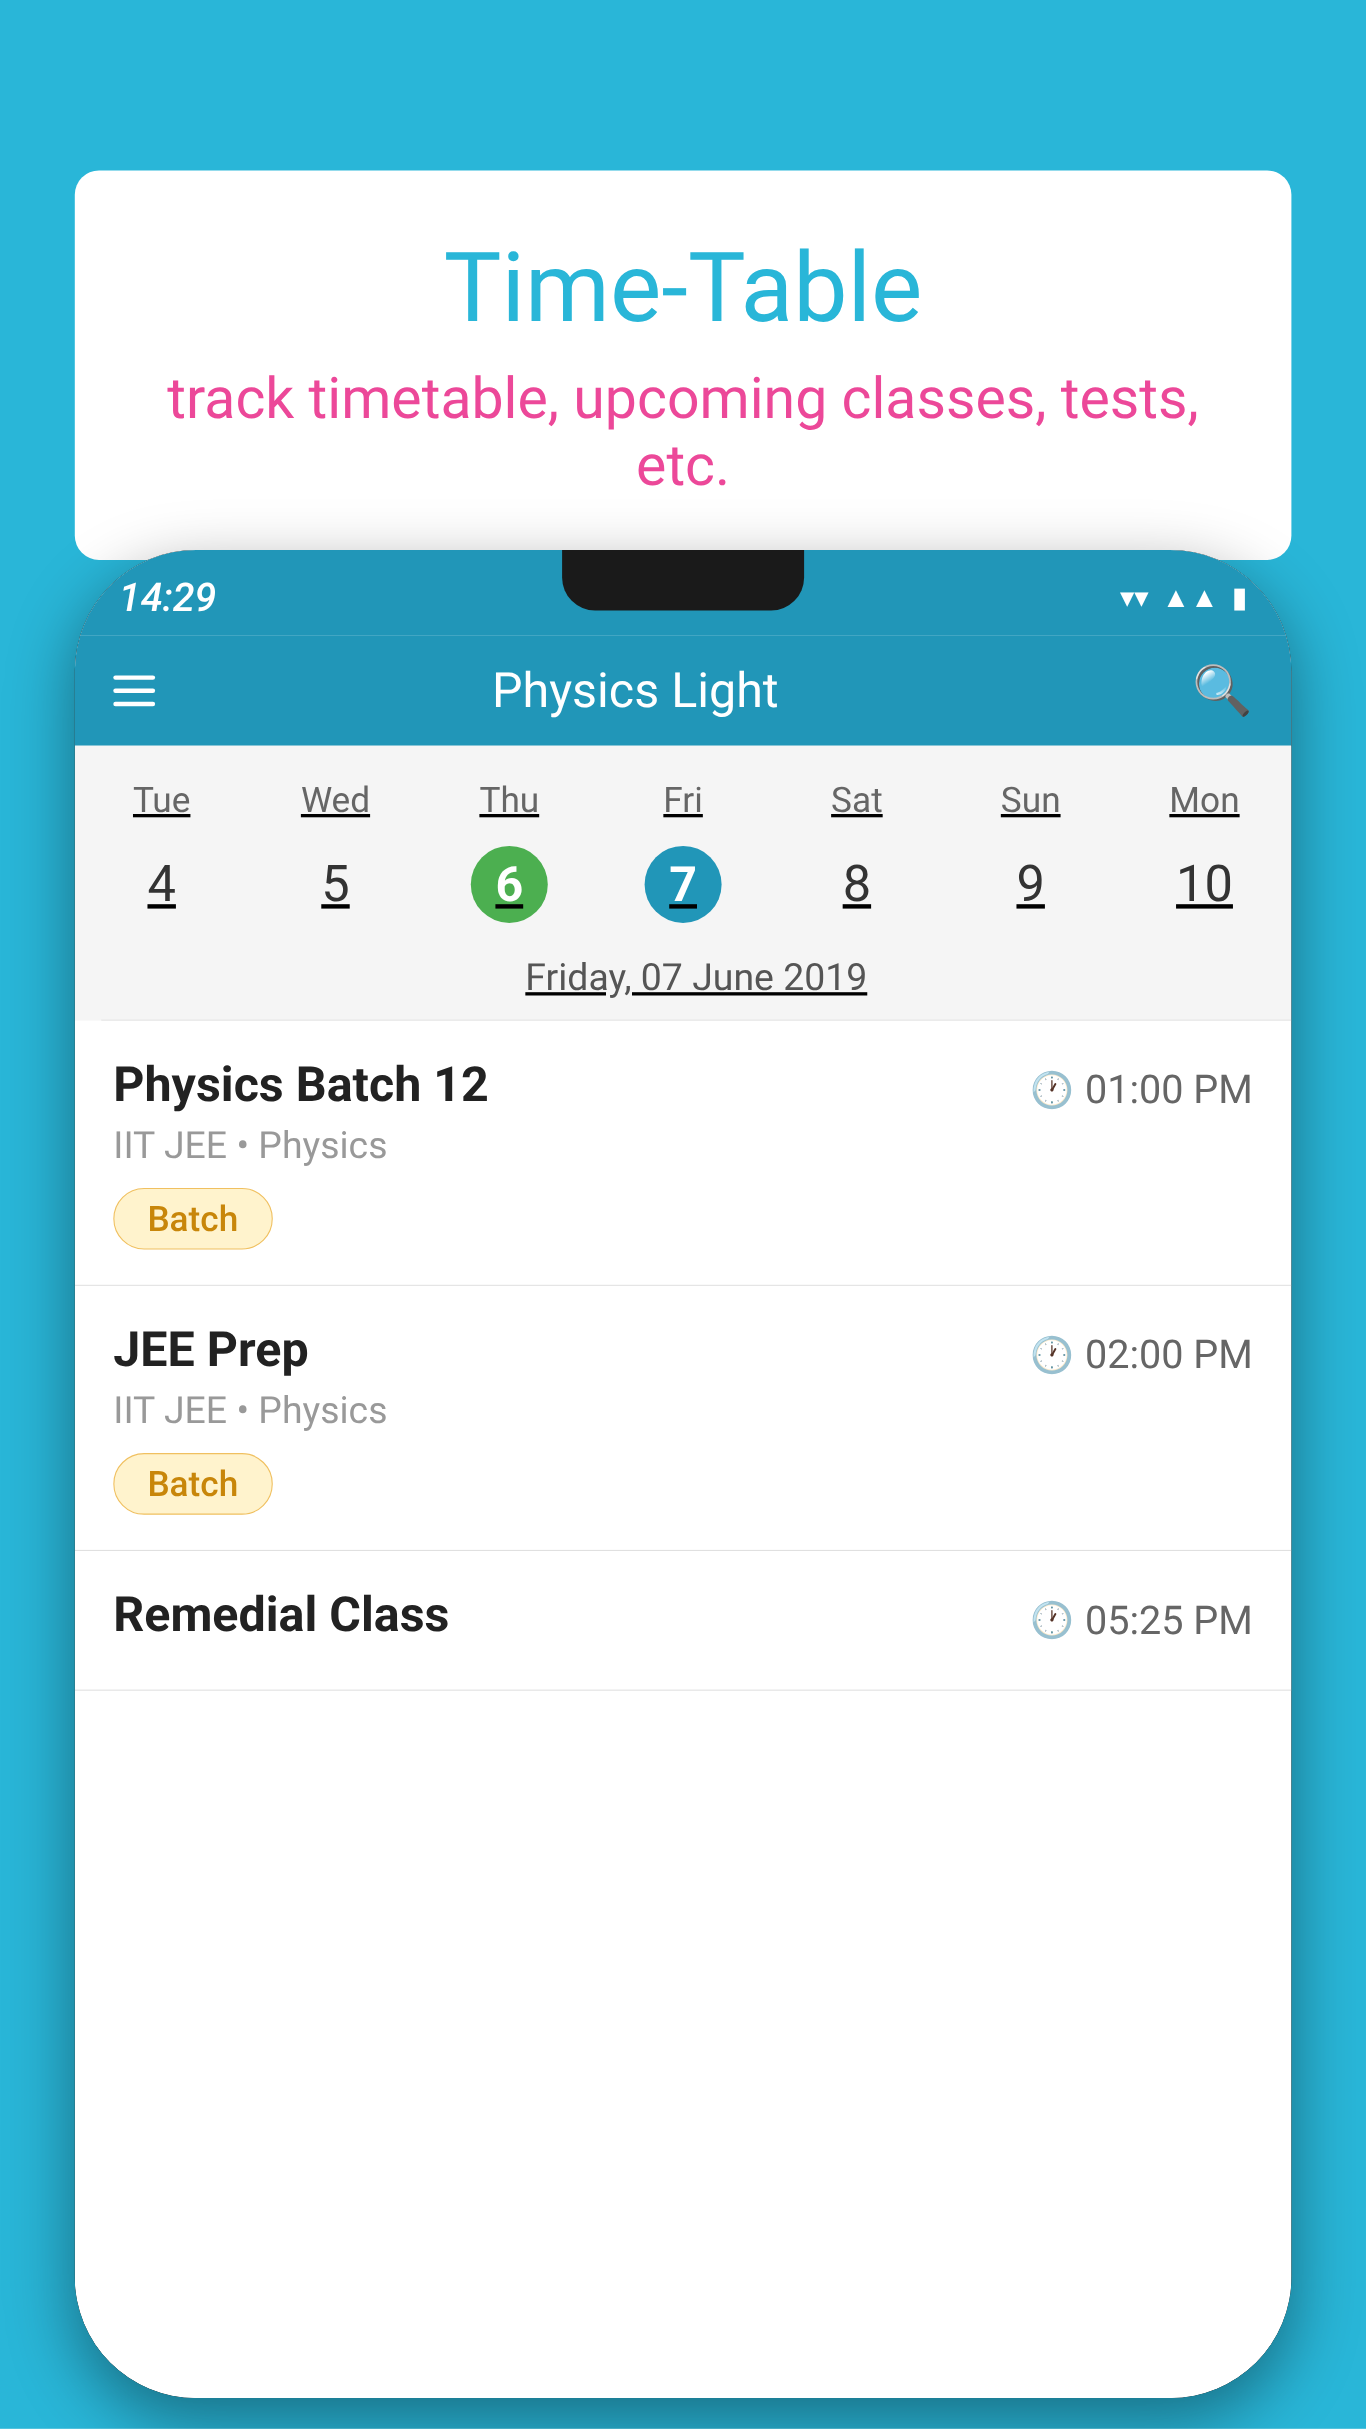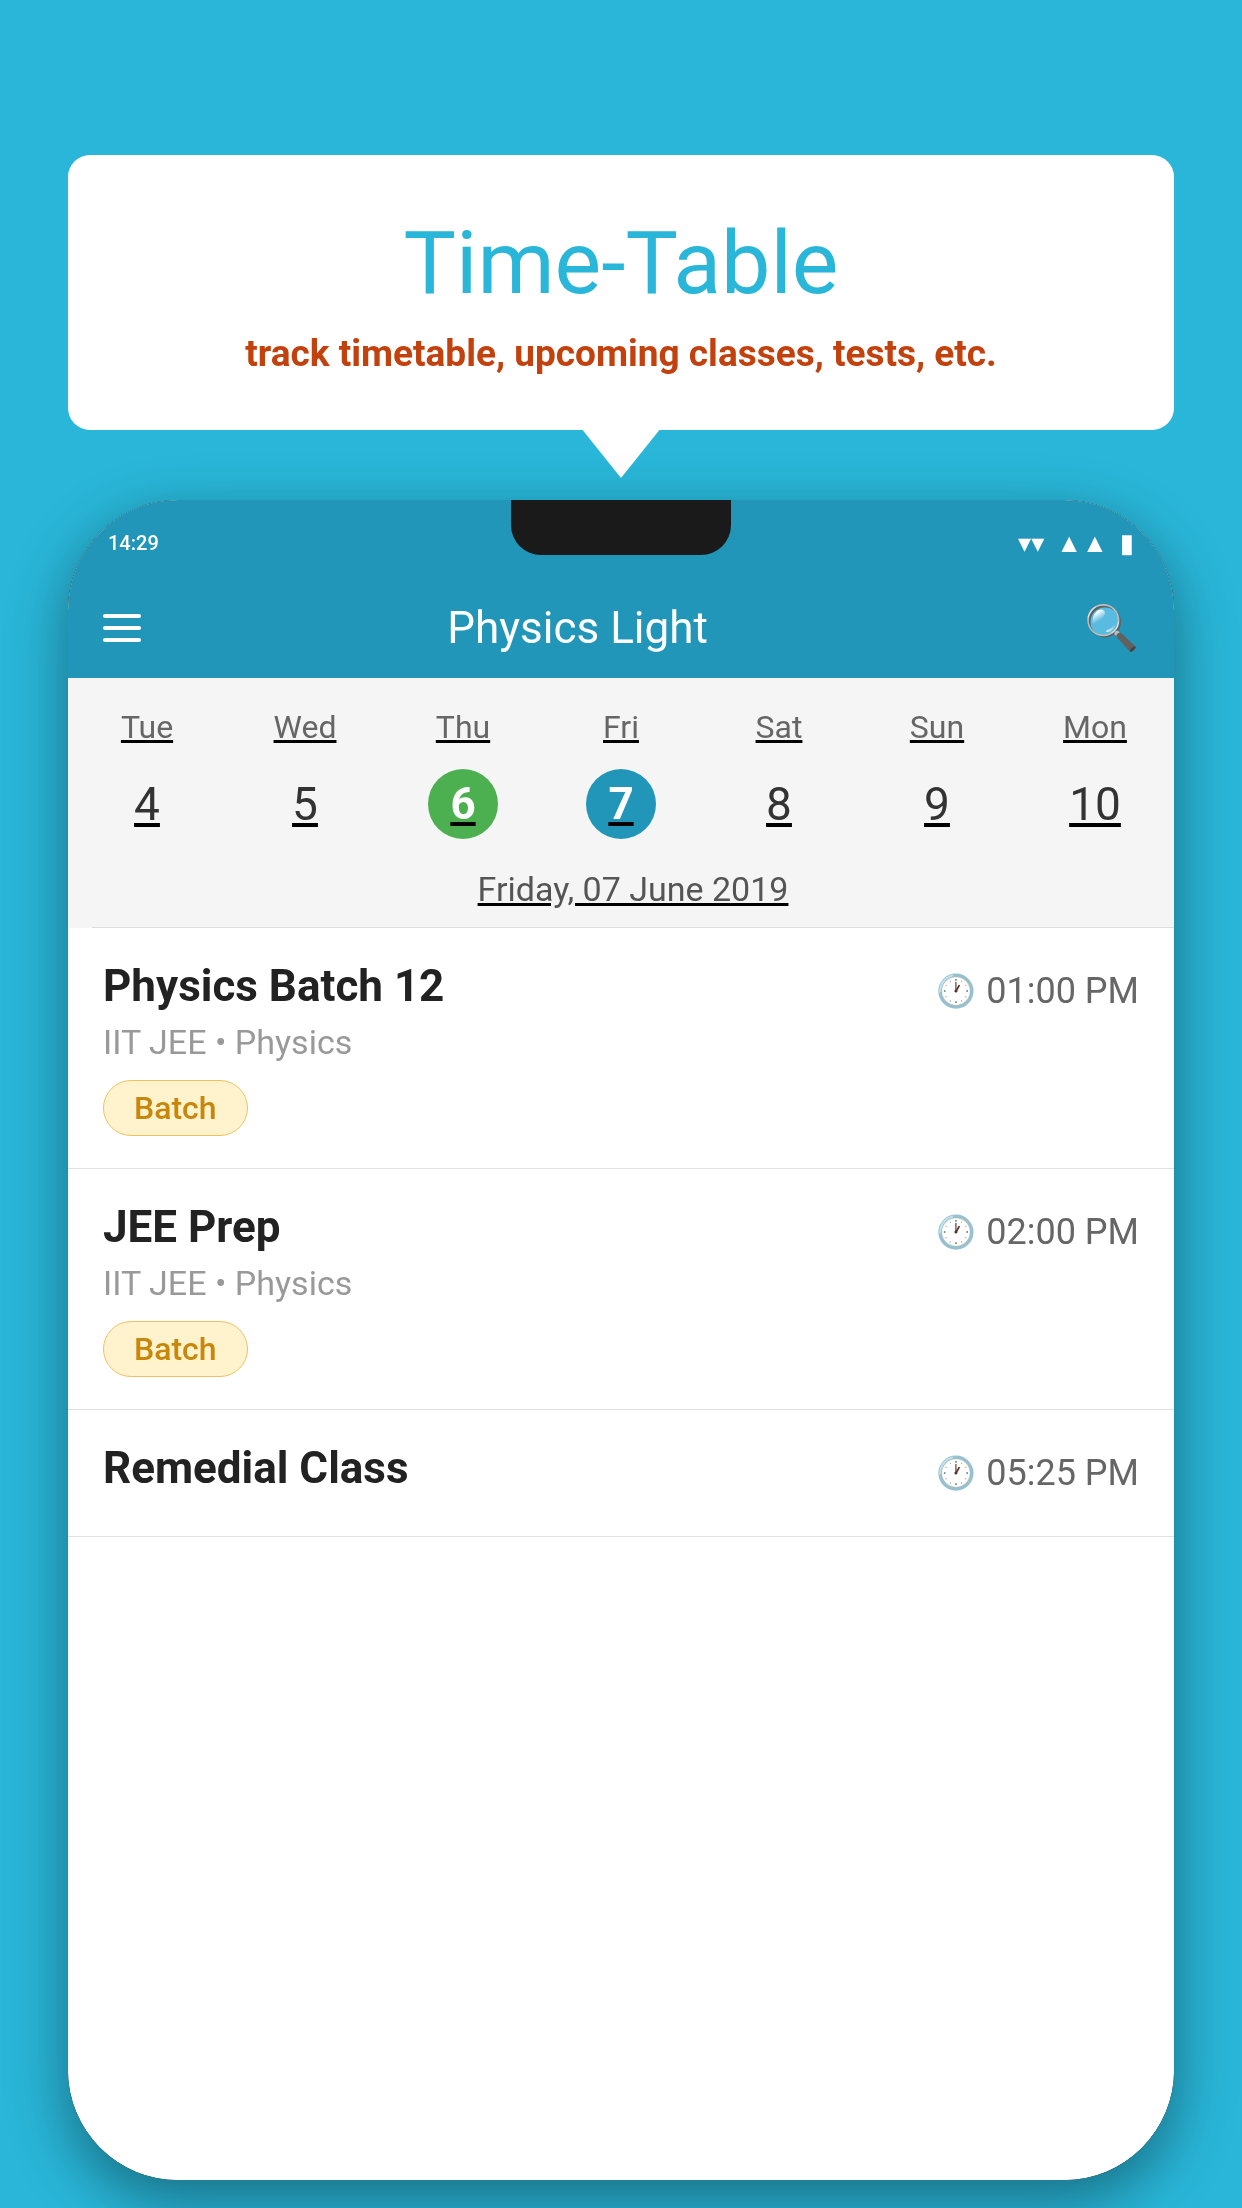--- a/index.html
+++ b/index.html
@@ -41,23 +41,23 @@
 
     .tooltip-title {
       font-size: 88px;
       color: #29b6d8;
       font-weight: 400;
       line-height: 1.1;
       margin-bottom: 20px;
     }
 
     .tooltip-subtitle {
-      font-size: 37px;
-      color: #c2410c;
-      font-weight: 700;
+      font-size: 52px;
+      color: #ec4899;
+      font-weight: 400;
     }
 
     
     .phone-frame {
       position: absolute;
       top: 500px;
       left: 68px;
       width: 1106px;
       height: 1680px;
       background: #1a1a1a;
@@ -86,22 +86,23 @@
       height: 78px;
       display: flex;
       align-items: center;
       justify-content: space-between;
       padding: 0 40px;
       padding-top: 8px;
     }
 
     .status-time {
       color: white;
-      font-size: 20px;
+      font-size: 36px;
       font-weight: 500;
+      font-style: italic;
     }
 
     .status-icons {
       display: flex;
       align-items: center;
       gap: 12px;
     }
 
     .wifi-icon, .signal-icon, .battery-icon {
       color: white;

